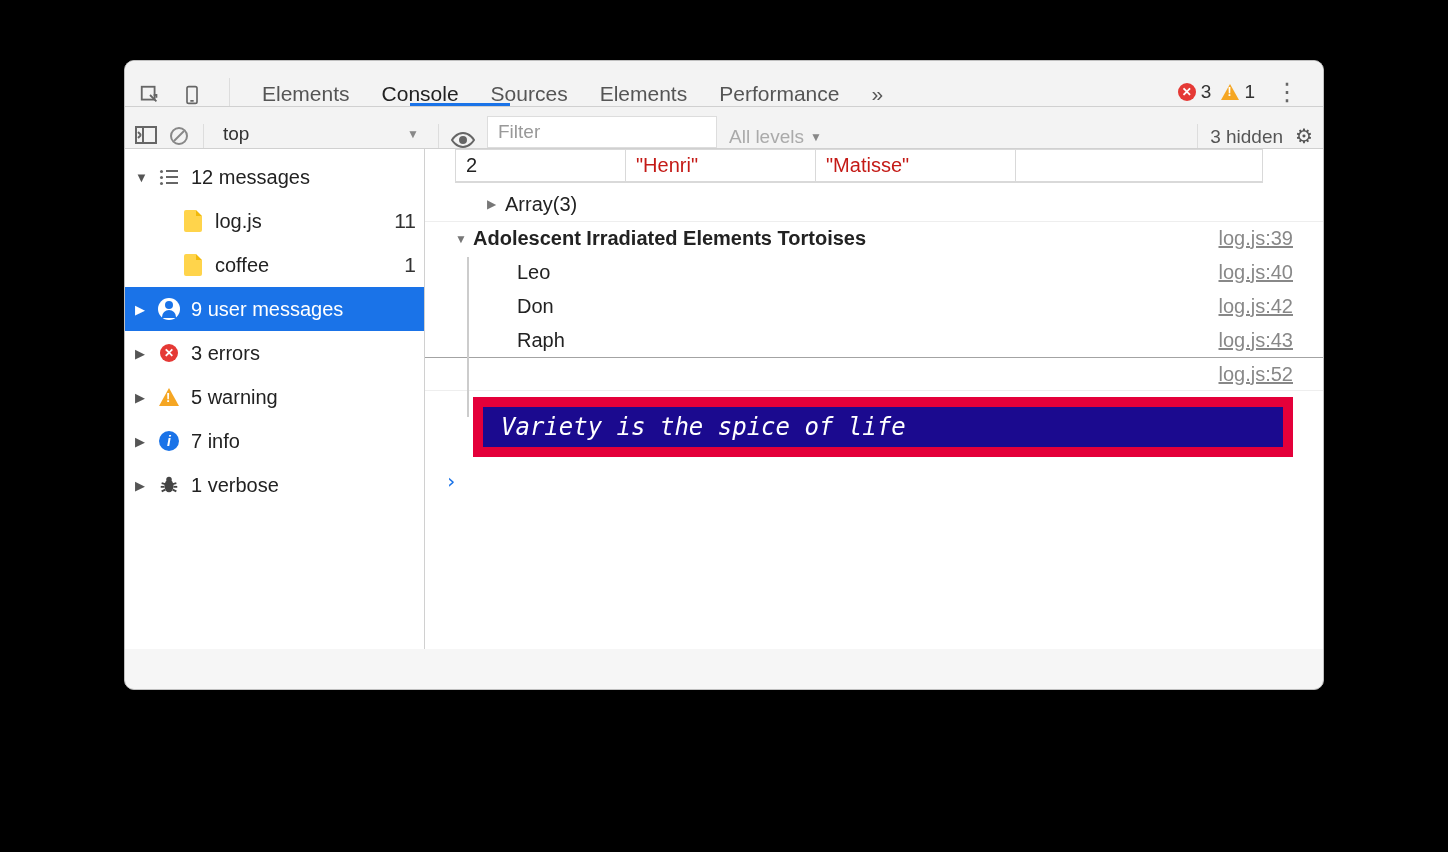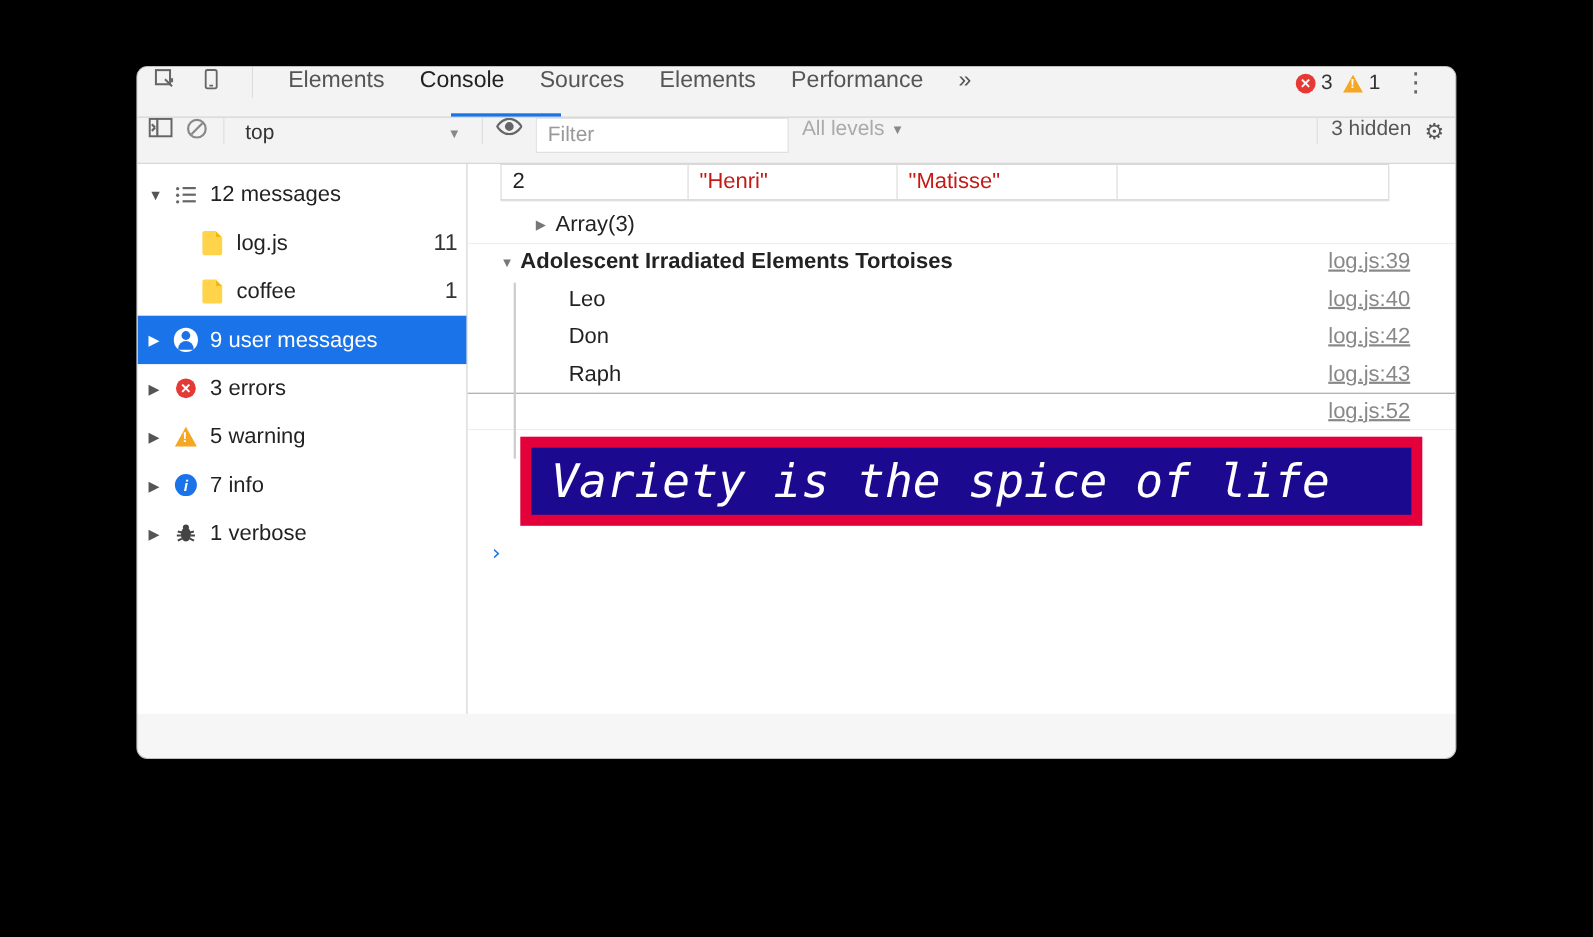--- a/index.html
+++ b/index.html
@@ -5,34 +5,34 @@
 *{box-sizing:border-box;margin:0;padding:0;font-family:-apple-system,BlinkMacSystemFont,"Segoe UI",Helvetica,Arial,sans-serif}
 html,body{width:1448px;height:852px;background:#000}
 .window{position:absolute;left:124px;top:60px;width:1200px;height:630px;background:#f6f6f6;border-radius:10px;box-shadow:0 24px 60px rgba(0,0,0,.6);overflow:hidden;border:1px solid #bfbfbf}
 .titlebar{height:40px;background:linear-gradient(#f6f6f6,#e8e8e8);border-bottom:1px solid #cfcfcf;display:flex;align-items:center;position:relative}
 .traffic{position:absolute;left:14px;top:12px;display:flex;gap:10px}
 .dot{width:15px;height:15px;border-radius:50%}
 .red{background:#ff5f57}
 .yellow{background:#ffbd2e}
 .green{background:#28c940}
 .title{flex:1;text-align:center;color:#555;font-size:19px}
-.tabs{height:46px;background:#f3f3f3;border-bottom:1px solid #d0d0d0;display:flex;align-items:flex-start;padding:0 14px;gap:20px;font-size:21px;color:#555}
+.tabs{height:46px;background:#f3f3f3;border-bottom:1px solid #d0d0d0;display:flex;align-items:flex-end;padding:0 14px;gap:20px;font-size:21px;color:#555}
 .tabs .icon-btn{width:22px;height:22px;display:flex;align-items:center;justify-content:center;color:#666}
 .tabs .sep{width:1px;height:28px;background:#ddd;margin:0 6px}
 .tab{padding:0 6px;cursor:pointer}
 .tab.active{color:#222}
 .tab-underline{position:absolute;bottom:0;height:3px;background:#1a73e8;left:285px;width:100px}
 .right-badges{margin-left:auto;display:flex;align-items:center;gap:10px}
 .err-badge,.warn-badge{display:flex;align-items:center;gap:5px;font-size:19px;color:#333}
 .circ{width:18px;height:18px;border-radius:50%;display:flex;align-items:center;justify-content:center;color:#fff;font-size:12px;font-weight:bold}
 .circ.red{background:#e53935}
 .tri{width:0;height:0;border-left:9px solid transparent;border-right:9px solid transparent;border-bottom:16px solid #f5a623;position:relative}
 .tri::after{content:"!";position:absolute;left:-3px;top:1px;color:#fff;font-size:12px;font-weight:bold}
 .kebab{font-size:24px;color:#666;padding:0 10px;cursor:pointer}
-.toolbar{height:42px;background:#f3f3f3;border-bottom:1px solid #d0d0d0;display:flex;align-items:flex-start;padding:0 10px;gap:12px;font-size:19px;color:#555}
+.toolbar{height:42px;background:#f3f3f3;border-bottom:1px solid #d0d0d0;display:flex;align-items:flex-end;padding:0 10px;gap:12px;font-size:19px;color:#555}
 .tb-icon{width:22px;height:22px;color:#666}
 .context{display:flex;align-items:center;gap:8px;border:1px solid transparent;padding:2px 6px;min-width:210px;color:#333}
 .chev{color:#888;font-size:12px}
 .eye{font-size:20px;color:#555}
 .filter{background:#fff;border:1px solid #ddd;padding:4px 10px;min-width:230px;color:#999;font-size:19px}
 .levels{color:#aaa;display:flex;align-items:center;gap:6px}
 .hidden-txt{margin-left:auto;color:#555}
 .gear{font-size:20px;color:#555;cursor:pointer}
 .body{display:flex;height:calc(100% - 128px);background:#fff}
 .sidebar{width:300px;border-right:1px solid #d0d0d0;font-size:20px;color:#222;padding-top:6px}
@@ -60,27 +60,27 @@
 .tbl{display:flex;border-bottom:1px solid #d9d9d9;margin:0 60px 4px 30px}
 .tbl div{border:1px solid #d9d9d9;padding:4px 10px;border-right:none}
 .tbl div:last-child{border-right:1px solid #d9d9d9}
 .c1{width:170px}
 .c2{width:190px;color:#c41a16}
 .c3{width:200px;color:#c41a16}
 .c4{flex:1}
 .mrow{display:flex;padding:2px 0 2px 30px;min-height:34px;align-items:center}
 .mrow .ar{width:18px;color:#777;font-size:12px}
 .mrow .txt{flex:1}
-.src{color:#888;text-decoration:underline;margin-right:41px;cursor:pointer;font-size:20px}
+.src{color:#888;text-decoration:underline;margin-right:30px;cursor:pointer;font-size:20px}
 .bold{font-weight:bold;color:#222}
 .indent1{padding-left:62px}
 .indent2{padding-left:92px}
 .group-line{position:absolute;left:42px;top:108px;height:160px;width:2px;background:#ccc}
 .styled-box{margin:6px 30px 0 48px;background:#e4003a;padding:10px}
-.styled-inner{background:#1b0a8f;color:#fff;font-style:italic;font-size:42px;padding:6px 18px;font-family:Menlo,Consolas,monospace}
+.styled-inner{background:#1b0a8f;color:#fff;font-style:italic;font-size:24px;padding:6px 18px;font-family:Menlo,Consolas,monospace}
 .prompt{color:#1a73e8;font-size:20px;padding:12px 0 0 20px;font-family:Menlo,Consolas,monospace}
 svg{display:block}
 </style>
 </head>
 <body>
 
 <div class="window">
 
   <div class="tabs" style="position:relative">
     <div class="icon-btn">

